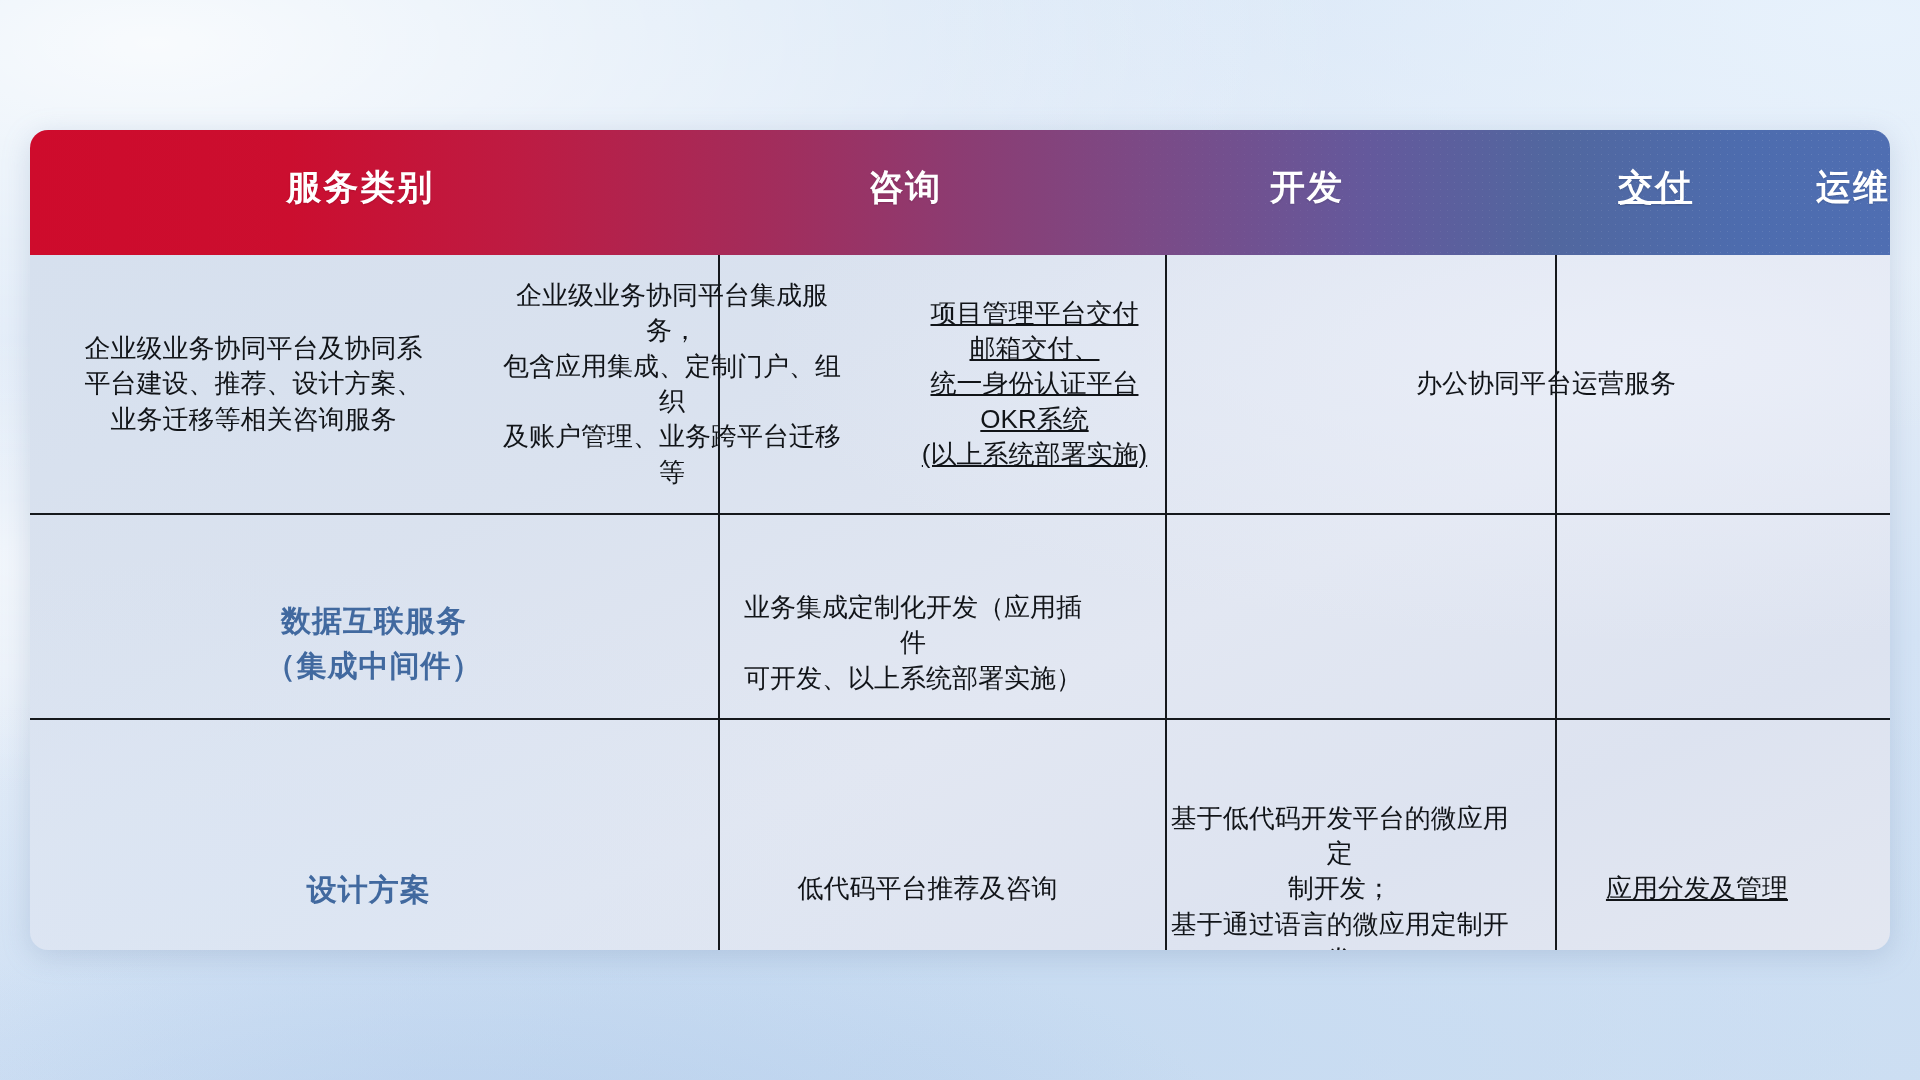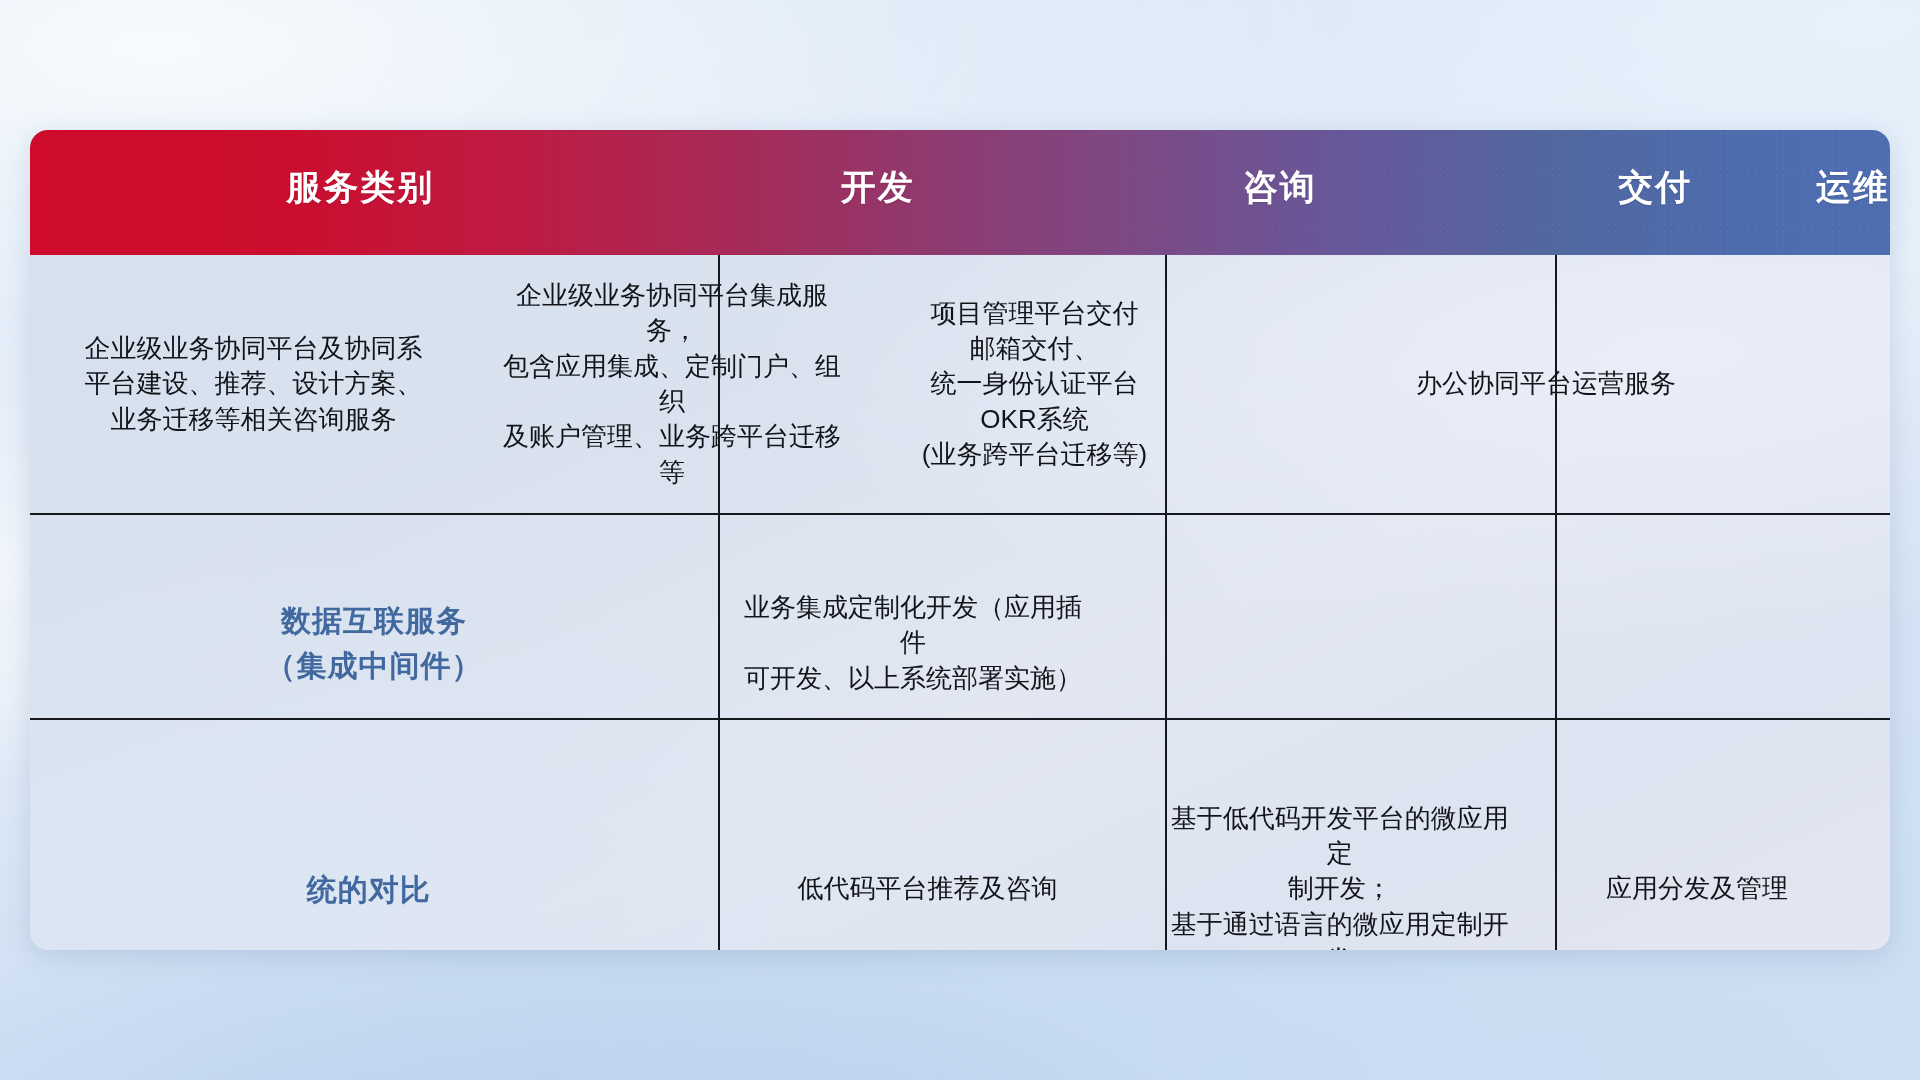--- a/index.html
+++ b/index.html
@@ -128,21 +128,21 @@
     color: #41699f;
     font-weight: bold;
     font-size: 30px;
     line-height: 1.5;
     letter-spacing: 1px;
   }
 
   .c1 { width: 688px; }
   .c2 { width: 447px; }
   .c3 { width: 390px; }
-  .c4 { width: 335px; }
+  .c4 { width: 335px; text-decoration: underline; }
 
   
   .vline {
     position: absolute;
     top: 0;
     bottom: 0;
     width: 2px;
     background: #15181c;
     z-index: 3;
   }
@@ -157,54 +157,54 @@
 </style>
 </head>
 <body>
 
 <div id="bg"></div>
 
 <div id="table">
 
   <div class="thead">
     <div class="th c1">服务类别</div>
+    <div class="th c2">咨询</div>
     <div class="th c3">开发</div>
-    <div class="th c2">咨询</div>
     <div class="th c4">交付</div>
     <div class="th" style="width:auto;flex:1">运维</div>
   </div>
 
   <div class="tbody">
 
     <div class="row r1">
       <div class="cell c2">企业级业务协同平台及协同系
 平台建设、推荐、设计方案、
 业务迁移等相关咨询服务</div>
       <div class="cell c3">企业级业务协同平台集成服务，
 包含应用集成、定制门户、组织
 及账户管理、业务跨平台迁移等</div>
       <div class="cell c4">项目管理平台交付
 邮箱交付、
 统一身份认证平台
 OKR系统
-(业务跨平台迁移等)</div>
+(以上系统部署实施)</div>
       <div class="cell" style="flex:1">办公协同平台运营服务</div>
     </div>
 
     <div class="row r2">
       <div class="cell cat c1">数据互联服务
 （集成中间件）</div>
       <div class="cell c3">业务集成定制化开发（应用插件
 可开发、以上系统部署实施）</div>
       <div class="cell c4"></div>
       <div class="cell" style="flex:1"></div>
     </div>
 
     <div class="row r3">
-      <div class="cell cat c1">统的对比</div>
+      <div class="cell cat c1">设计方案</div>
       <div class="cell c2">低代码平台推荐及咨询</div>
       <div class="cell c3">基于低代码开发平台的微应用定
 制开发；
 基于通过语言的微应用定制开发</div>
       <div class="cell c4">应用分发及管理</div>
       <div class="cell" style="flex:1"></div>
     </div>
 
     <div class="vline" style="left:688px"></div>
     <div class="vline" style="left:1135px"></div>

